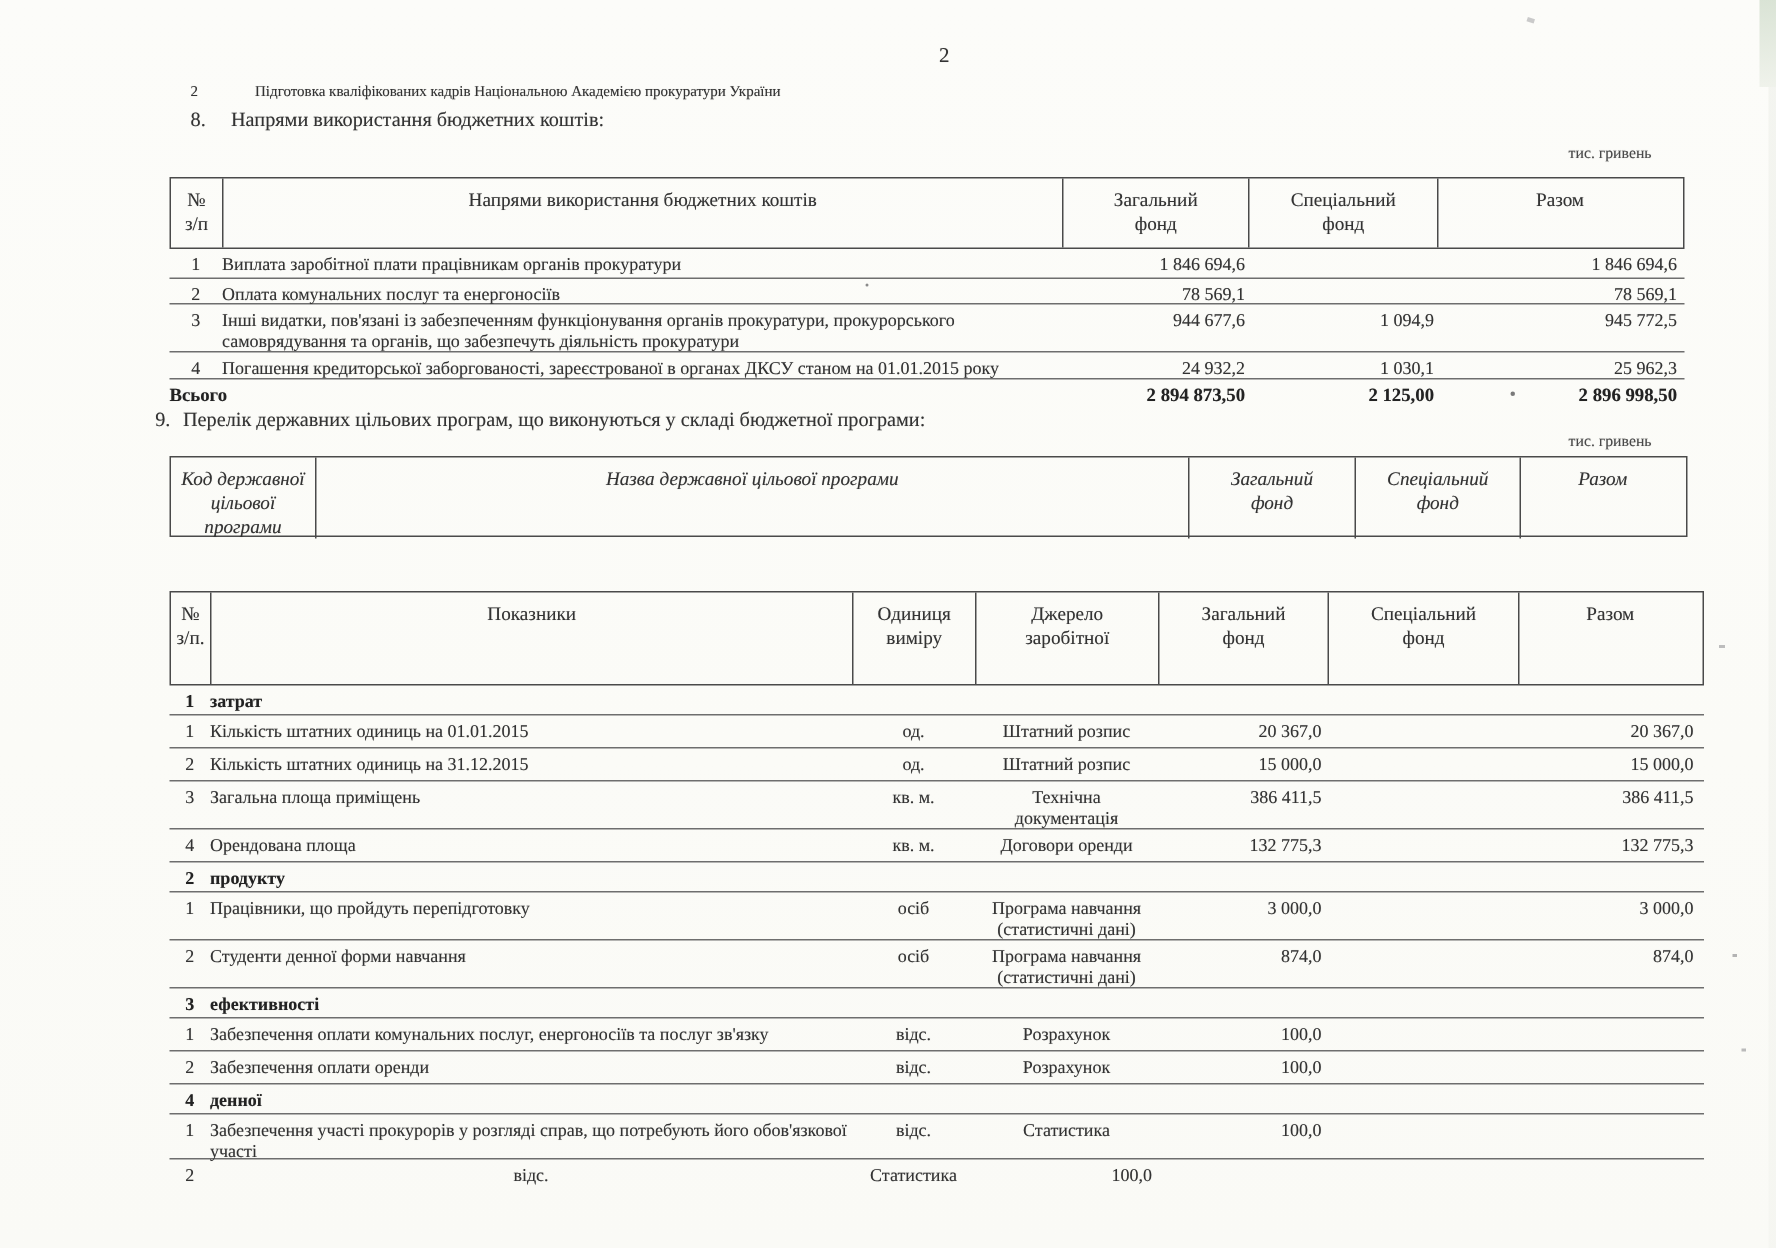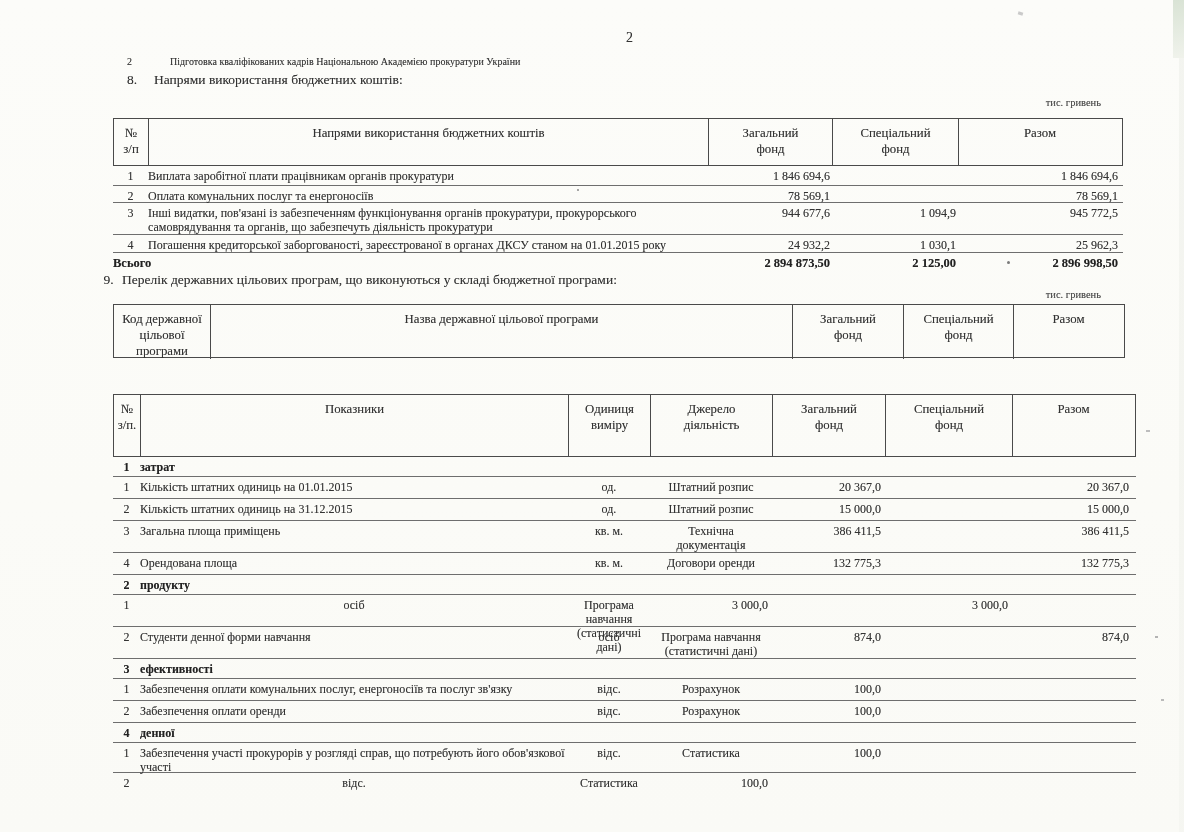--- a/index.html
+++ b/index.html
@@ -22,21 +22,21 @@
   .sec .num { display:inline-block; width:27px; }
   .s8 { top:72px; left:95px;margin-left:32px; }
   .s9 { top:272px; left:95px;text-align:center; }
   .s10 { top:367px; left:92px; } .s10 .num { width:30px; }
   .unit-note { position:absolute; left:113px; width:988px; text-align:right; font-size:10.5px; color:#4a4a4a; }
   .u1 { top:97px; } .u2 { top:289px; }
 
   
   .tbl { position:absolute; left:113px; }
   .t1 { top:118px; width:1010px; }
-  .t2 { top:304px; width:1012px; }
+  .t2 { top:304px; width:1012px;font-style:italic; }
   .t3 { top:394px; width:1023px; font-size:12px; }
   .thead { display:grid; border:1.5px solid #4a4a4a; background:transparent; }
   .th { border-right:1.2px solid #4a4a4a; text-align:center; padding-top:6px;
         white-space:pre-line; font-size:12.8px; line-height:16px; }
   .th:last-child { border-right:none; }
   .t1 .thead { height:48px; }
   .t2 .thead { height:54px; }
   .t3 .thead { height:63px; }
   .t1-cols  { grid-template-columns: 35px 560px 124px 126px 162px; }
   .t1-cols2 { grid-template-columns: 595px 124px 126px 162px; }
@@ -152,21 +152,21 @@
 
 
   <div class="tbl t3">
     <div class="thead t3-cols">
       <div class="th">№
 з/п.</div>
       <div class="th">Показники</div>
       <div class="th">Одиниця
 виміру</div>
       <div class="th">Джерело
-діяльність</div>
+заробітної</div>
       <div class="th">Загальний
 фонд</div>
       <div class="th">Спеціальний
 фонд</div>
       <div class="th">Разом</div>
     </div>
 
     <div class="trow t3-cols gh">
       <div class="td tc b">1</div>
       <div class="td b">затрат</div>
@@ -208,20 +208,21 @@
       <div class="td trght"></div>
       <div class="td trght">132 775,3</div>
     </div>
 
     <div class="trow t3-cols gh">
       <div class="td tc b">2</div>
       <div class="td b">продукту</div>
     </div>
     <div class="trow t3-cols r2">
       <div class="td tc">1</div>
+      <div class="td">Працівники, що пройдуть перепідготовку</div>
       <div class="td tc">осіб</div>
       <div class="td tc">Програма навчання
 (статистичні дані)</div>
       <div class="td trght">3 000,0</div>
       <div class="td trght"></div>
       <div class="td trght">3 000,0</div>
     </div>
     <div class="trow t3-cols r2">
       <div class="td tc">2</div>
       <div class="td">Студенти денної форми навчання</div>

